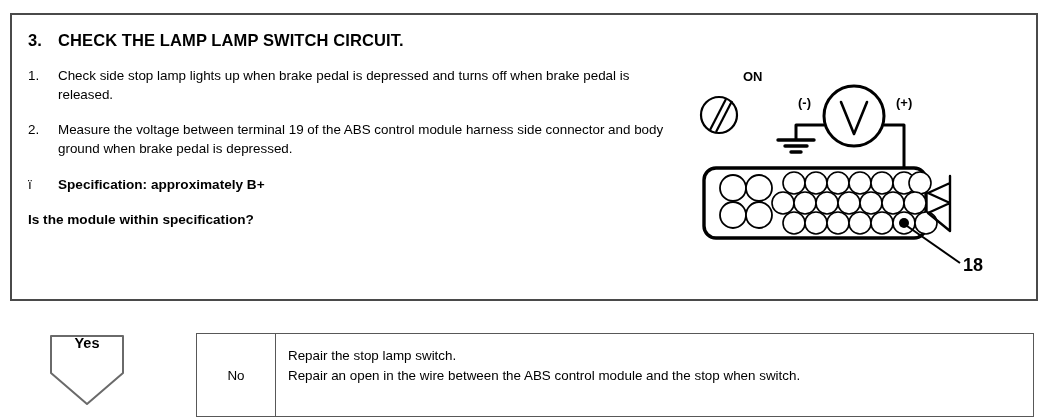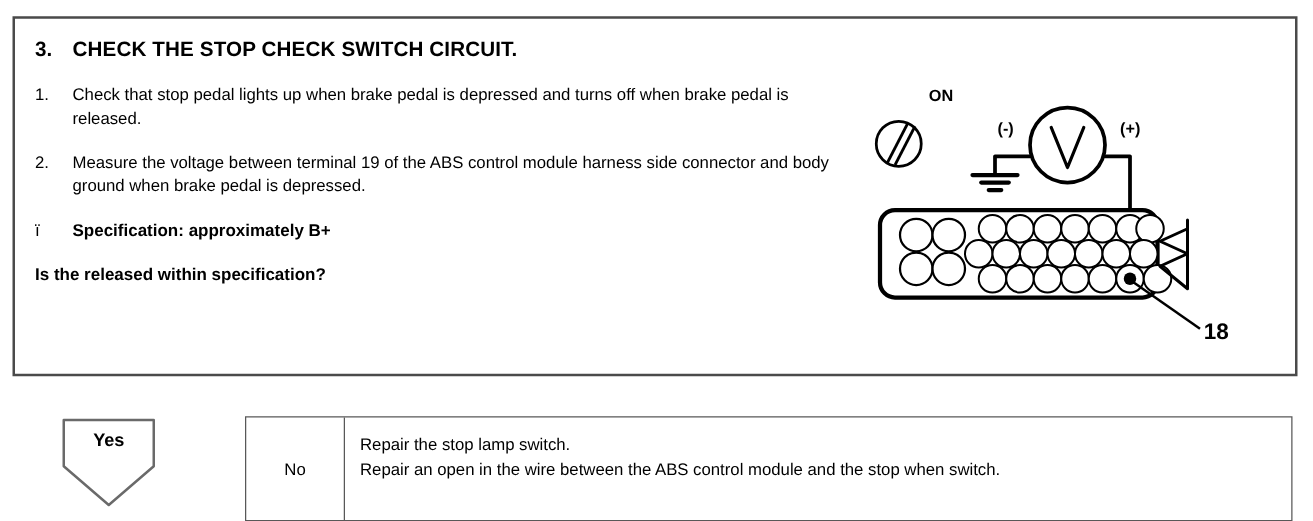--- a/index.html
+++ b/index.html
@@ -107,21 +107,21 @@
     position: absolute;
     left: 48px;
     top: 8px;
     width: 78px;
     height: 74px;
   }
   #yes-marker svg { display: block; }
   #yes-label {
     position: absolute;
     left: 48px;
-    top: 20px;
+    top: 10px;
     width: 78px;
     text-align: center;
     font-size: 14.5px;
     font-weight: bold;
   }
 
   #no-table {
     position: absolute;
     left: 196px;
     top: 8px;
@@ -150,39 +150,39 @@
 </style>
 </head>
 <body>
 
 <div id="step-box">
 
   <div id="text-col">
 
     <div class="step-heading">
       <span class="num">3.</span>
-      <span>CHECK THE STOP CHECK SWITCH CIRCUIT.</span>
+      <span>CHECK THE LAMP LAMP SWITCH CIRCUIT.</span>
     </div>
 
     <div class="proc-item">
       <span class="num">1.</span>
-      <span class="txt">Check that stop pedal lights up when brake pedal is depressed and turns off when brake pedal is released.</span>
+      <span class="txt">Check side stop lamp lights up when brake pedal is depressed and turns off when brake pedal is released.</span>
     </div>
 
     <div class="proc-item">
       <span class="num">2.</span>
       <span class="txt">Measure the voltage between terminal 19 of the ABS control module harness side connector and body ground when brake pedal is depressed.</span>
     </div>
 
     <div class="spec-line">
       <span class="bullet">ï</span>
       <span>Specification: approximately B+</span>
     </div>
 
-    <div class="question-line">Is the released within specification?</div>
+    <div class="question-line">Is the module within specification?</div>
   </div>
 
   <div id="diagram">
     <svg width="350" height="280" viewBox="0 0 350 280" xmlns="http://www.w3.org/2000/svg">
 
       <g>
         <circle cx="31" cy="82" r="18" fill="#ffffff" stroke="#000000" stroke-width="2.2"></circle>
         <line x1="22" y1="97" x2="38" y2="66" stroke="#000000" stroke-width="2.2"></line>
         <line x1="28" y1="99" x2="44" y2="68" stroke="#000000" stroke-width="2.2"></line>
       </g>

